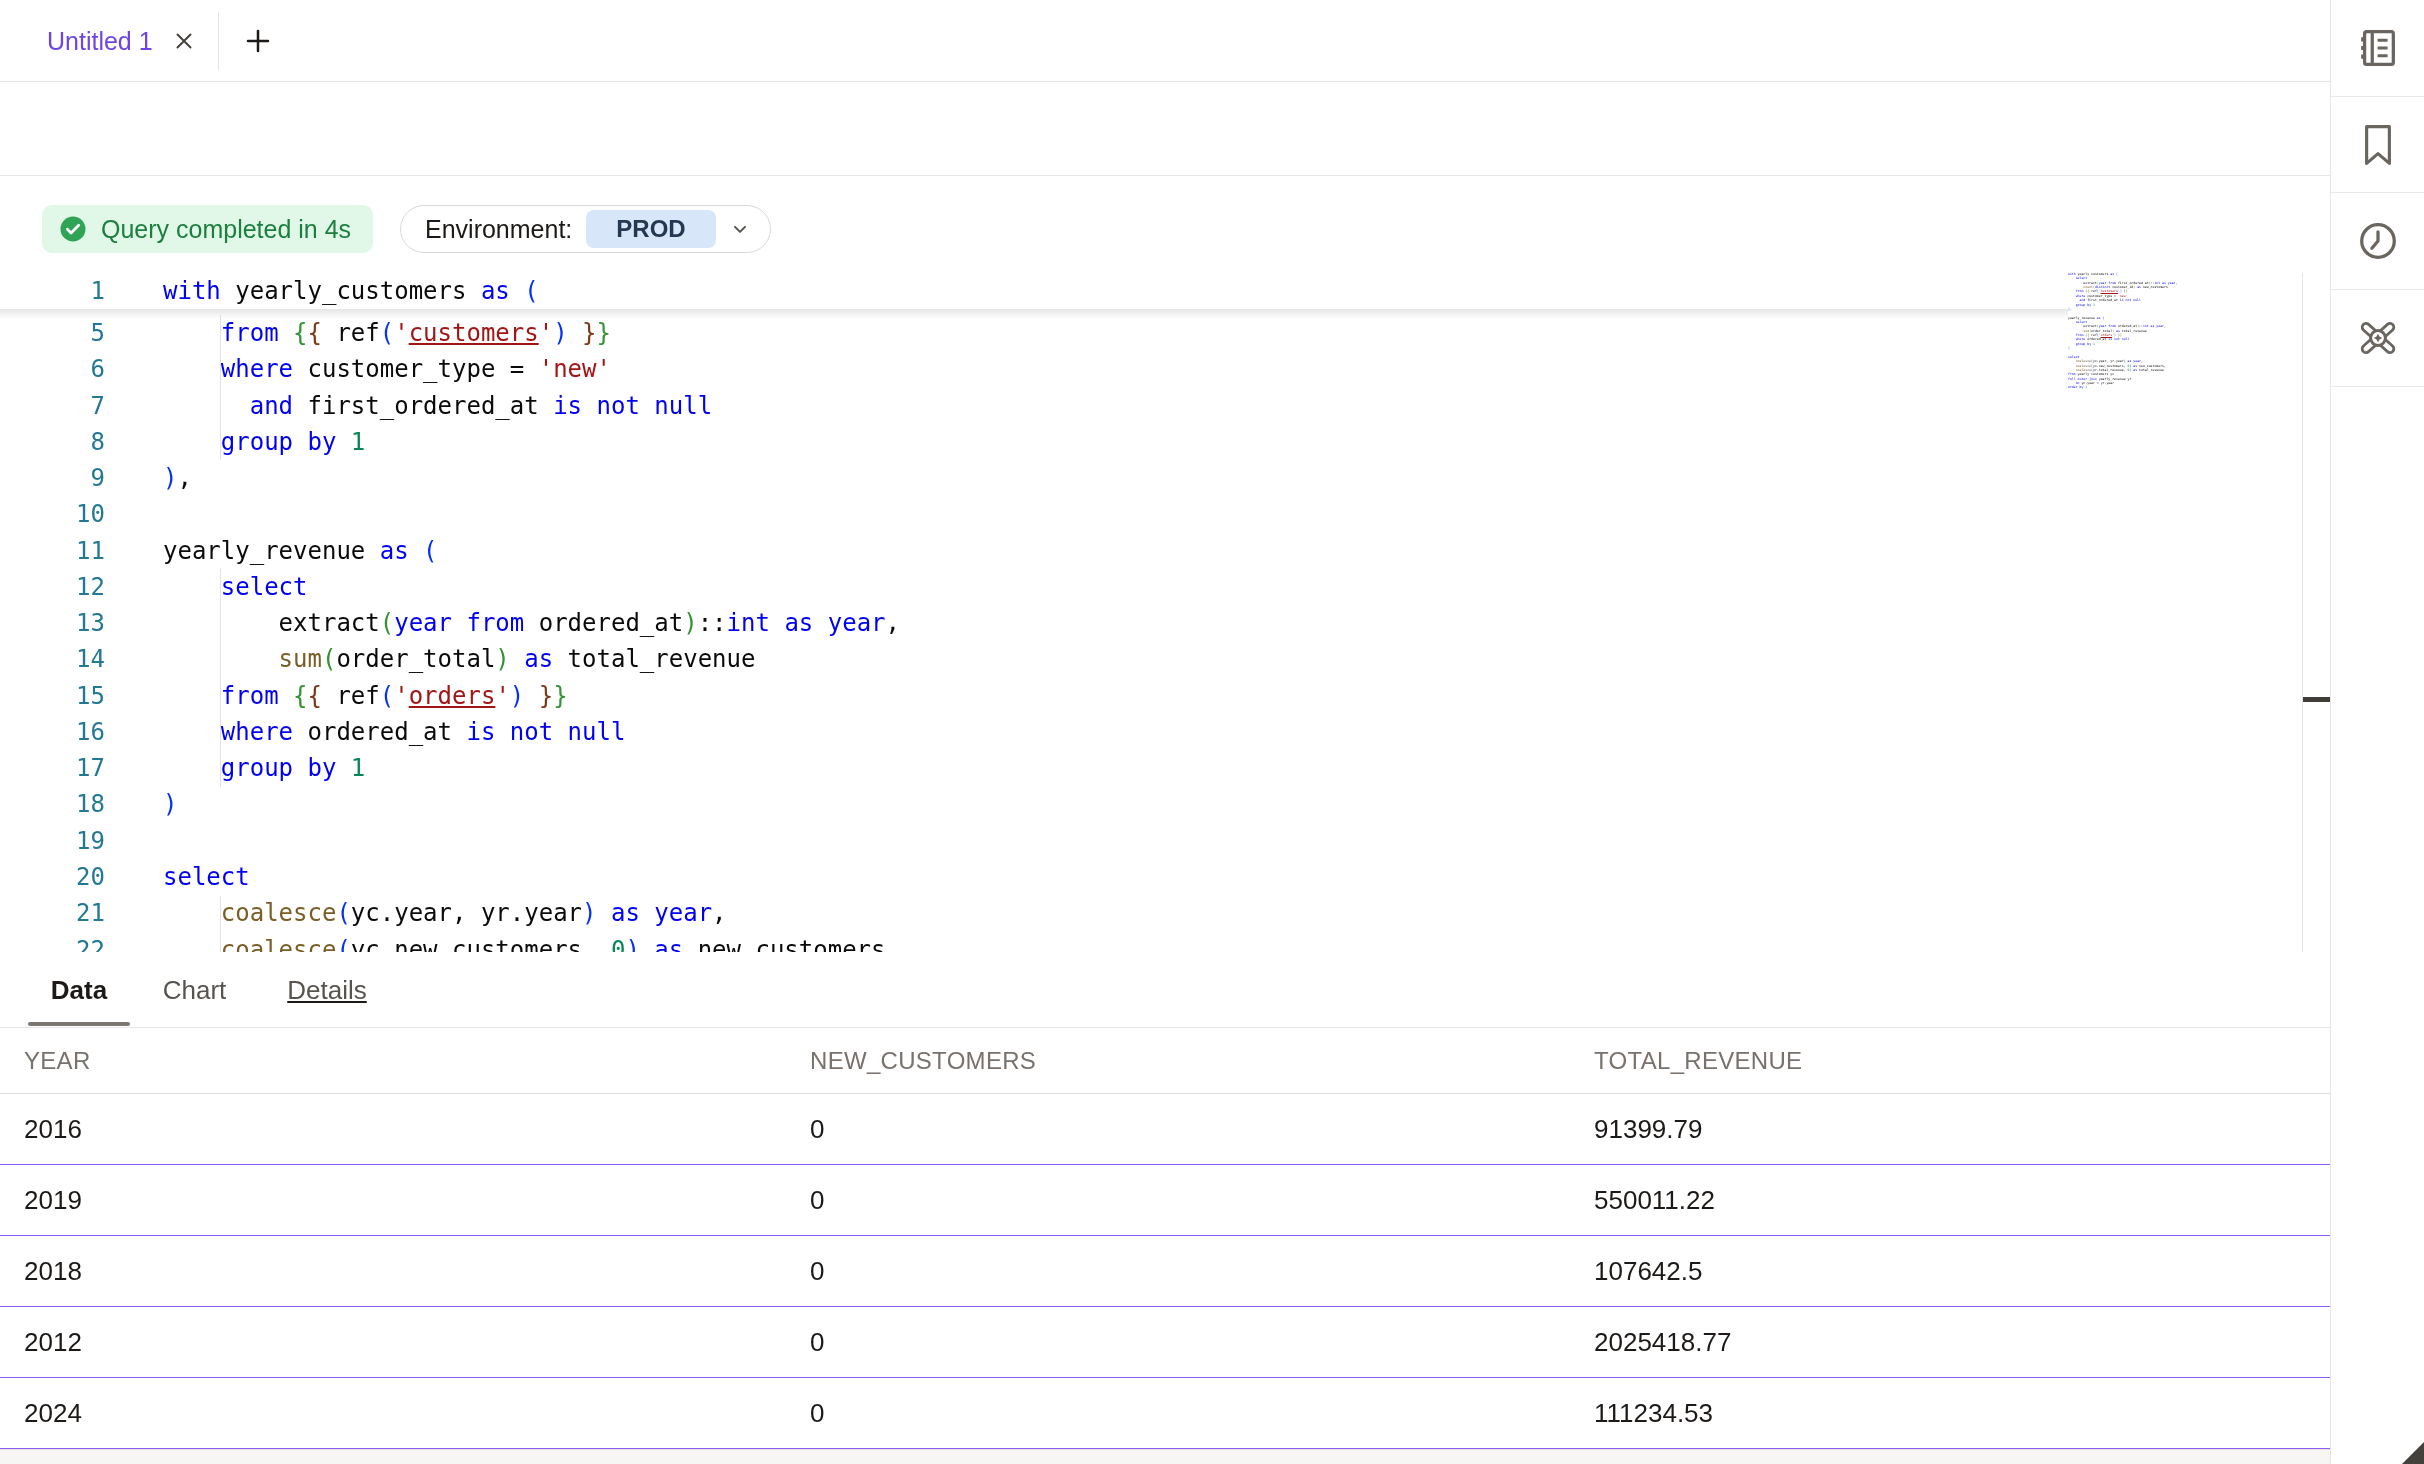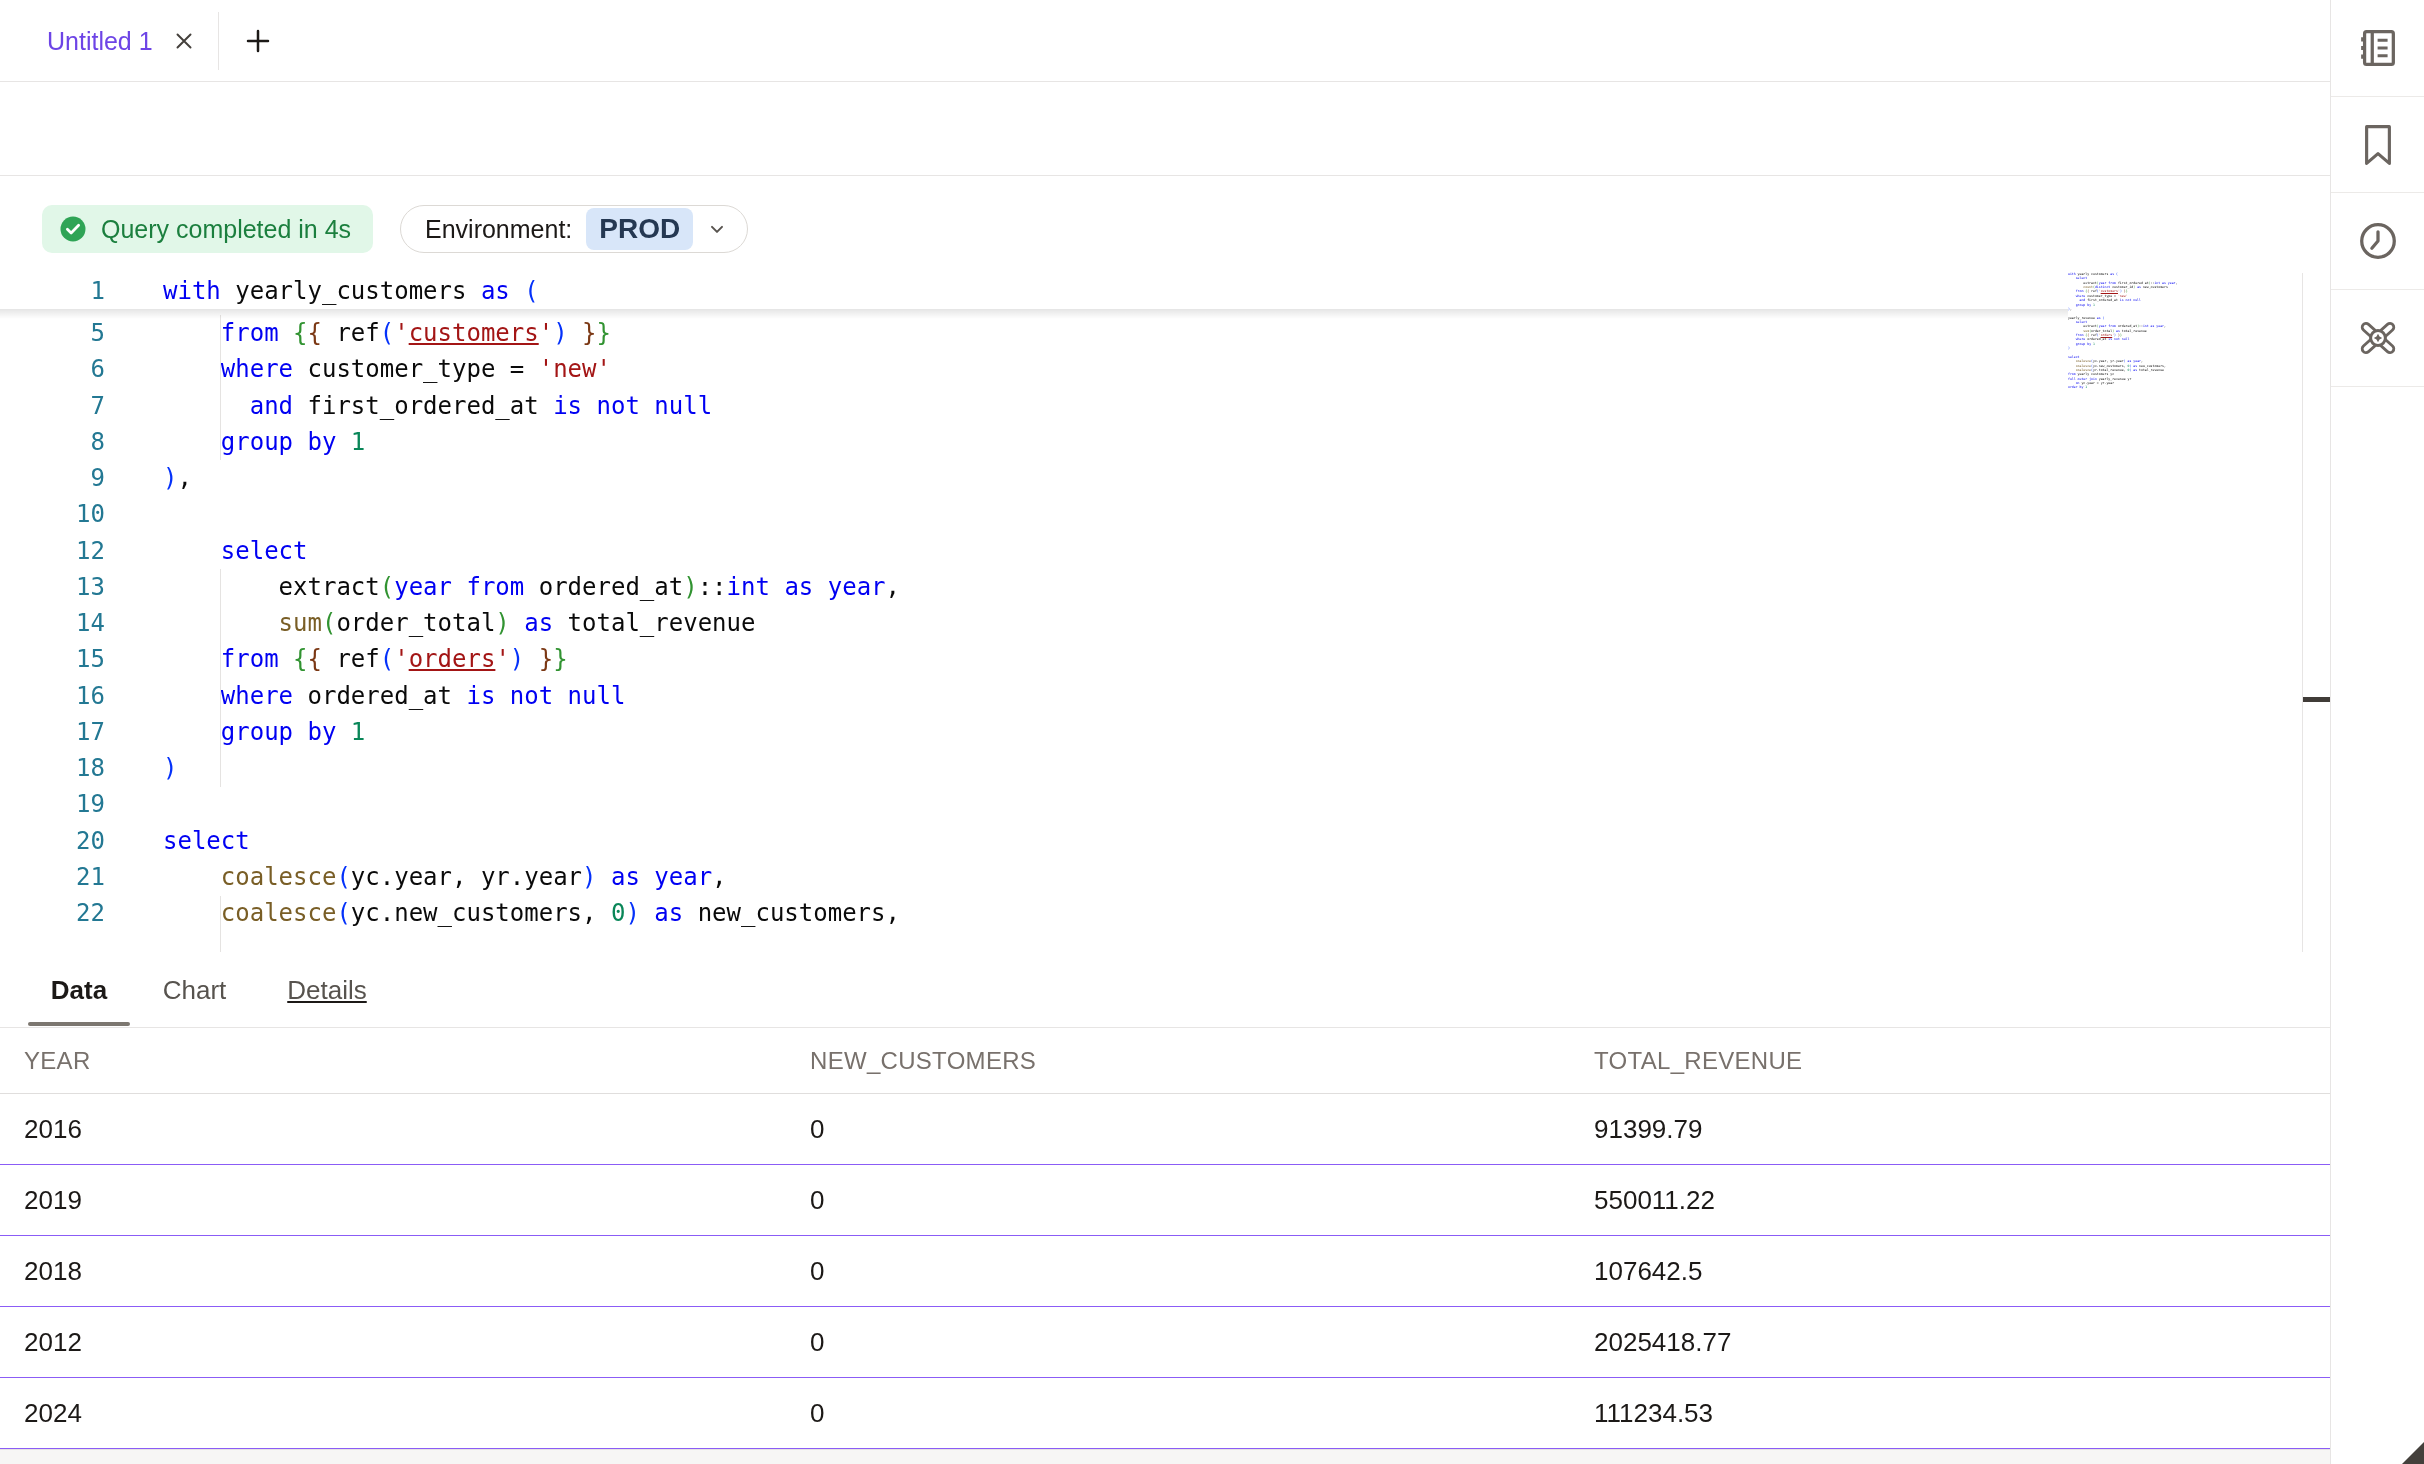--- a/index.html
+++ b/index.html
@@ -28,21 +28,21 @@
   #run-btn span { font-size:25px; font-weight:600; color:#fff; }
 
   
   #editor { left:0; top:176px; width:2330px; height:776px; overflow:hidden; background:#fff; }
   #query-status-pill { left:42px; top:29px; height:48px; border-radius:10px; background:#e1f7e8;
     display:flex; align-items:center; gap:13px; padding:0 22px 0 16px; }
   #query-status-pill .pill-text { font-size:25px; font-weight:500; color:#1b7f3e; }
   #env-select { left:400px; top:29px; height:48px; border:1px solid #dcd9d5; border-radius:24px; background:#fff;
     display:flex; align-items:center; gap:14px; padding:0 20px 0 24px; cursor:pointer; }
   #env-select .env-label { font-size:25px; color:#1c1917; }
-  #env-chip { background:#d8e6f9; border-radius:8px; padding:5px 13px; font-size:28px; font-weight:600; color:#253852; }
+  #env-chip { background:#d8e6f9; border-radius:8px; padding:5px 30px; font-size:24px; font-weight:600; color:#253852; }
 
   .code-row { height:36.28px; line-height:36.28px; white-space:pre; font-family:"DejaVu Sans Mono","Liberation Mono",monospace; font-size:24px; }
   .ln { display:inline-block; width:163px; padding-right:58px; text-align:right; color:#237893; }
   .code-text { }
   .tk-kw  { color:#0000f2; }
   .tk-id  { color:#0a0a0a; }
   .tk-pun { color:#0a0a0a; }
   .tk-fn  { color:#795e26; }
   .tk-str { color:#a31515; }
   .tk-strU{ color:#a31515; text-decoration:underline; }
@@ -163,20 +163,21 @@
       </div>
     <div class="abs" id="sticky-shadow"></div>
 
     <div class="abs" id="code-lines">
         <div class="code-row"><span class="ln">5</span><span class="code-text"><span class="tk-id">    </span><span class="tk-kw">from</span><span class="tk-id"> </span><span class="tk-b2">{</span><span class="tk-b3">{</span><span class="tk-id"> </span><span class="tk-id">ref</span><span class="tk-b1">(</span><span class="tk-str">'</span><span class="tk-strU">customers</span><span class="tk-str">'</span><span class="tk-b1">)</span><span class="tk-id"> </span><span class="tk-b3">}</span><span class="tk-b2">}</span></span></div>
         <div class="code-row"><span class="ln">6</span><span class="code-text"><span class="tk-id">    </span><span class="tk-kw">where</span><span class="tk-id"> customer_type = </span><span class="tk-str">'new'</span></span></div>
         <div class="code-row"><span class="ln">7</span><span class="code-text"><span class="tk-id">      </span><span class="tk-kw">and</span><span class="tk-id"> first_ordered_at </span><span class="tk-kw">is</span><span class="tk-id"> </span><span class="tk-kw">not</span><span class="tk-id"> </span><span class="tk-kw">null</span></span></div>
         <div class="code-row"><span class="ln">8</span><span class="code-text"><span class="tk-id">    </span><span class="tk-kw">group</span><span class="tk-id"> </span><span class="tk-kw">by</span><span class="tk-id"> </span><span class="tk-num">1</span></span></div>
         <div class="code-row"><span class="ln">9</span><span class="code-text"><span class="tk-b1">)</span><span class="tk-pun">,</span></span></div>
         <div class="code-row"><span class="ln">10</span><span class="code-text"></span></div>
+        <div class="code-row"><span class="ln">11</span><span class="code-text"><span class="tk-id">yearly_revenue </span><span class="tk-kw">as</span><span class="tk-id"> </span><span class="tk-b1">(</span></span></div>
         <div class="code-row"><span class="ln">12</span><span class="code-text"><span class="tk-id">    </span><span class="tk-kw">select</span></span></div>
         <div class="code-row"><span class="ln">13</span><span class="code-text"><span class="tk-id">        </span><span class="tk-id">extract</span><span class="tk-b2">(</span><span class="tk-kw">year</span><span class="tk-id"> </span><span class="tk-kw">from</span><span class="tk-id"> ordered_at</span><span class="tk-b2">)</span><span class="tk-pun">::</span><span class="tk-kw">int</span><span class="tk-id"> </span><span class="tk-kw">as</span><span class="tk-id"> </span><span class="tk-kw">year</span><span class="tk-pun">,</span></span></div>
         <div class="code-row"><span class="ln">14</span><span class="code-text"><span class="tk-id">        </span><span class="tk-fn">sum</span><span class="tk-b2">(</span><span class="tk-id">order_total</span><span class="tk-b2">)</span><span class="tk-id"> </span><span class="tk-kw">as</span><span class="tk-id"> total_revenue</span></span></div>
         <div class="code-row"><span class="ln">15</span><span class="code-text"><span class="tk-id">    </span><span class="tk-kw">from</span><span class="tk-id"> </span><span class="tk-b2">{</span><span class="tk-b3">{</span><span class="tk-id"> </span><span class="tk-id">ref</span><span class="tk-b1">(</span><span class="tk-str">'</span><span class="tk-strU">orders</span><span class="tk-str">'</span><span class="tk-b1">)</span><span class="tk-id"> </span><span class="tk-b3">}</span><span class="tk-b2">}</span></span></div>
         <div class="code-row"><span class="ln">16</span><span class="code-text"><span class="tk-id">    </span><span class="tk-kw">where</span><span class="tk-id"> ordered_at </span><span class="tk-kw">is</span><span class="tk-id"> </span><span class="tk-kw">not</span><span class="tk-id"> </span><span class="tk-kw">null</span></span></div>
         <div class="code-row"><span class="ln">17</span><span class="code-text"><span class="tk-id">    </span><span class="tk-kw">group</span><span class="tk-id"> </span><span class="tk-kw">by</span><span class="tk-id"> </span><span class="tk-num">1</span></span></div>
         <div class="code-row"><span class="ln">18</span><span class="code-text"><span class="tk-b1">)</span></span></div>
         <div class="code-row"><span class="ln">19</span><span class="code-text"></span></div>
         <div class="code-row"><span class="ln">20</span><span class="code-text"><span class="tk-kw">select</span></span></div>
         <div class="code-row"><span class="ln">21</span><span class="code-text"><span class="tk-id">    </span><span class="tk-fn">coalesce</span><span class="tk-b1">(</span><span class="tk-id">yc.year, yr.year</span><span class="tk-b1">)</span><span class="tk-id"> </span><span class="tk-kw">as</span><span class="tk-id"> </span><span class="tk-kw">year</span><span class="tk-pun">,</span></span></div>

